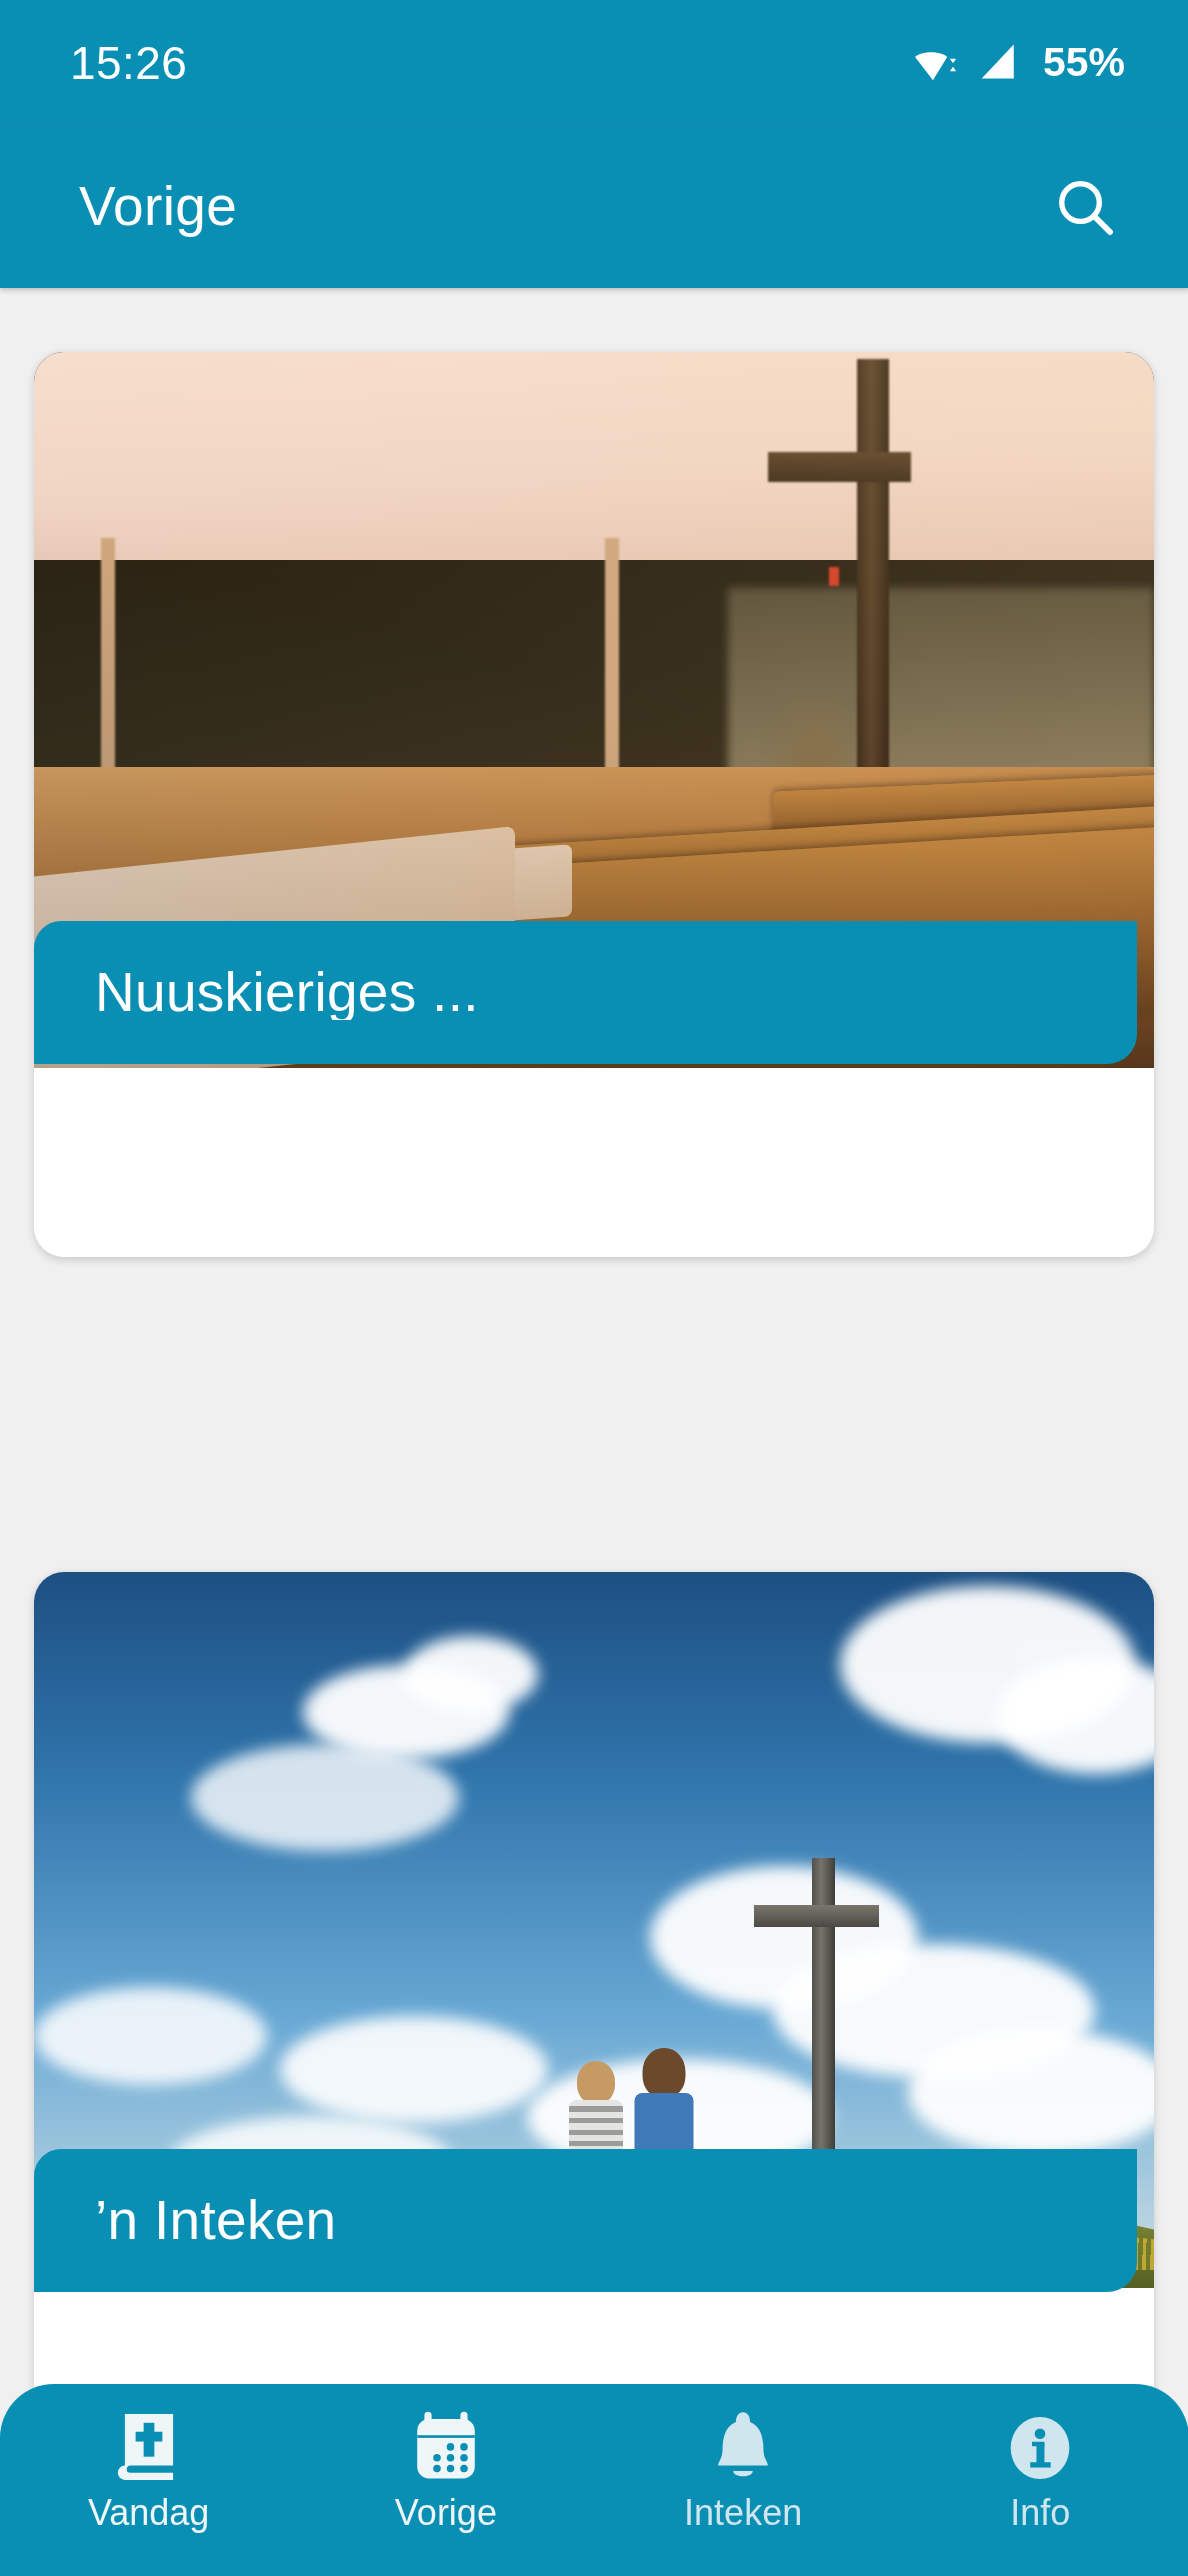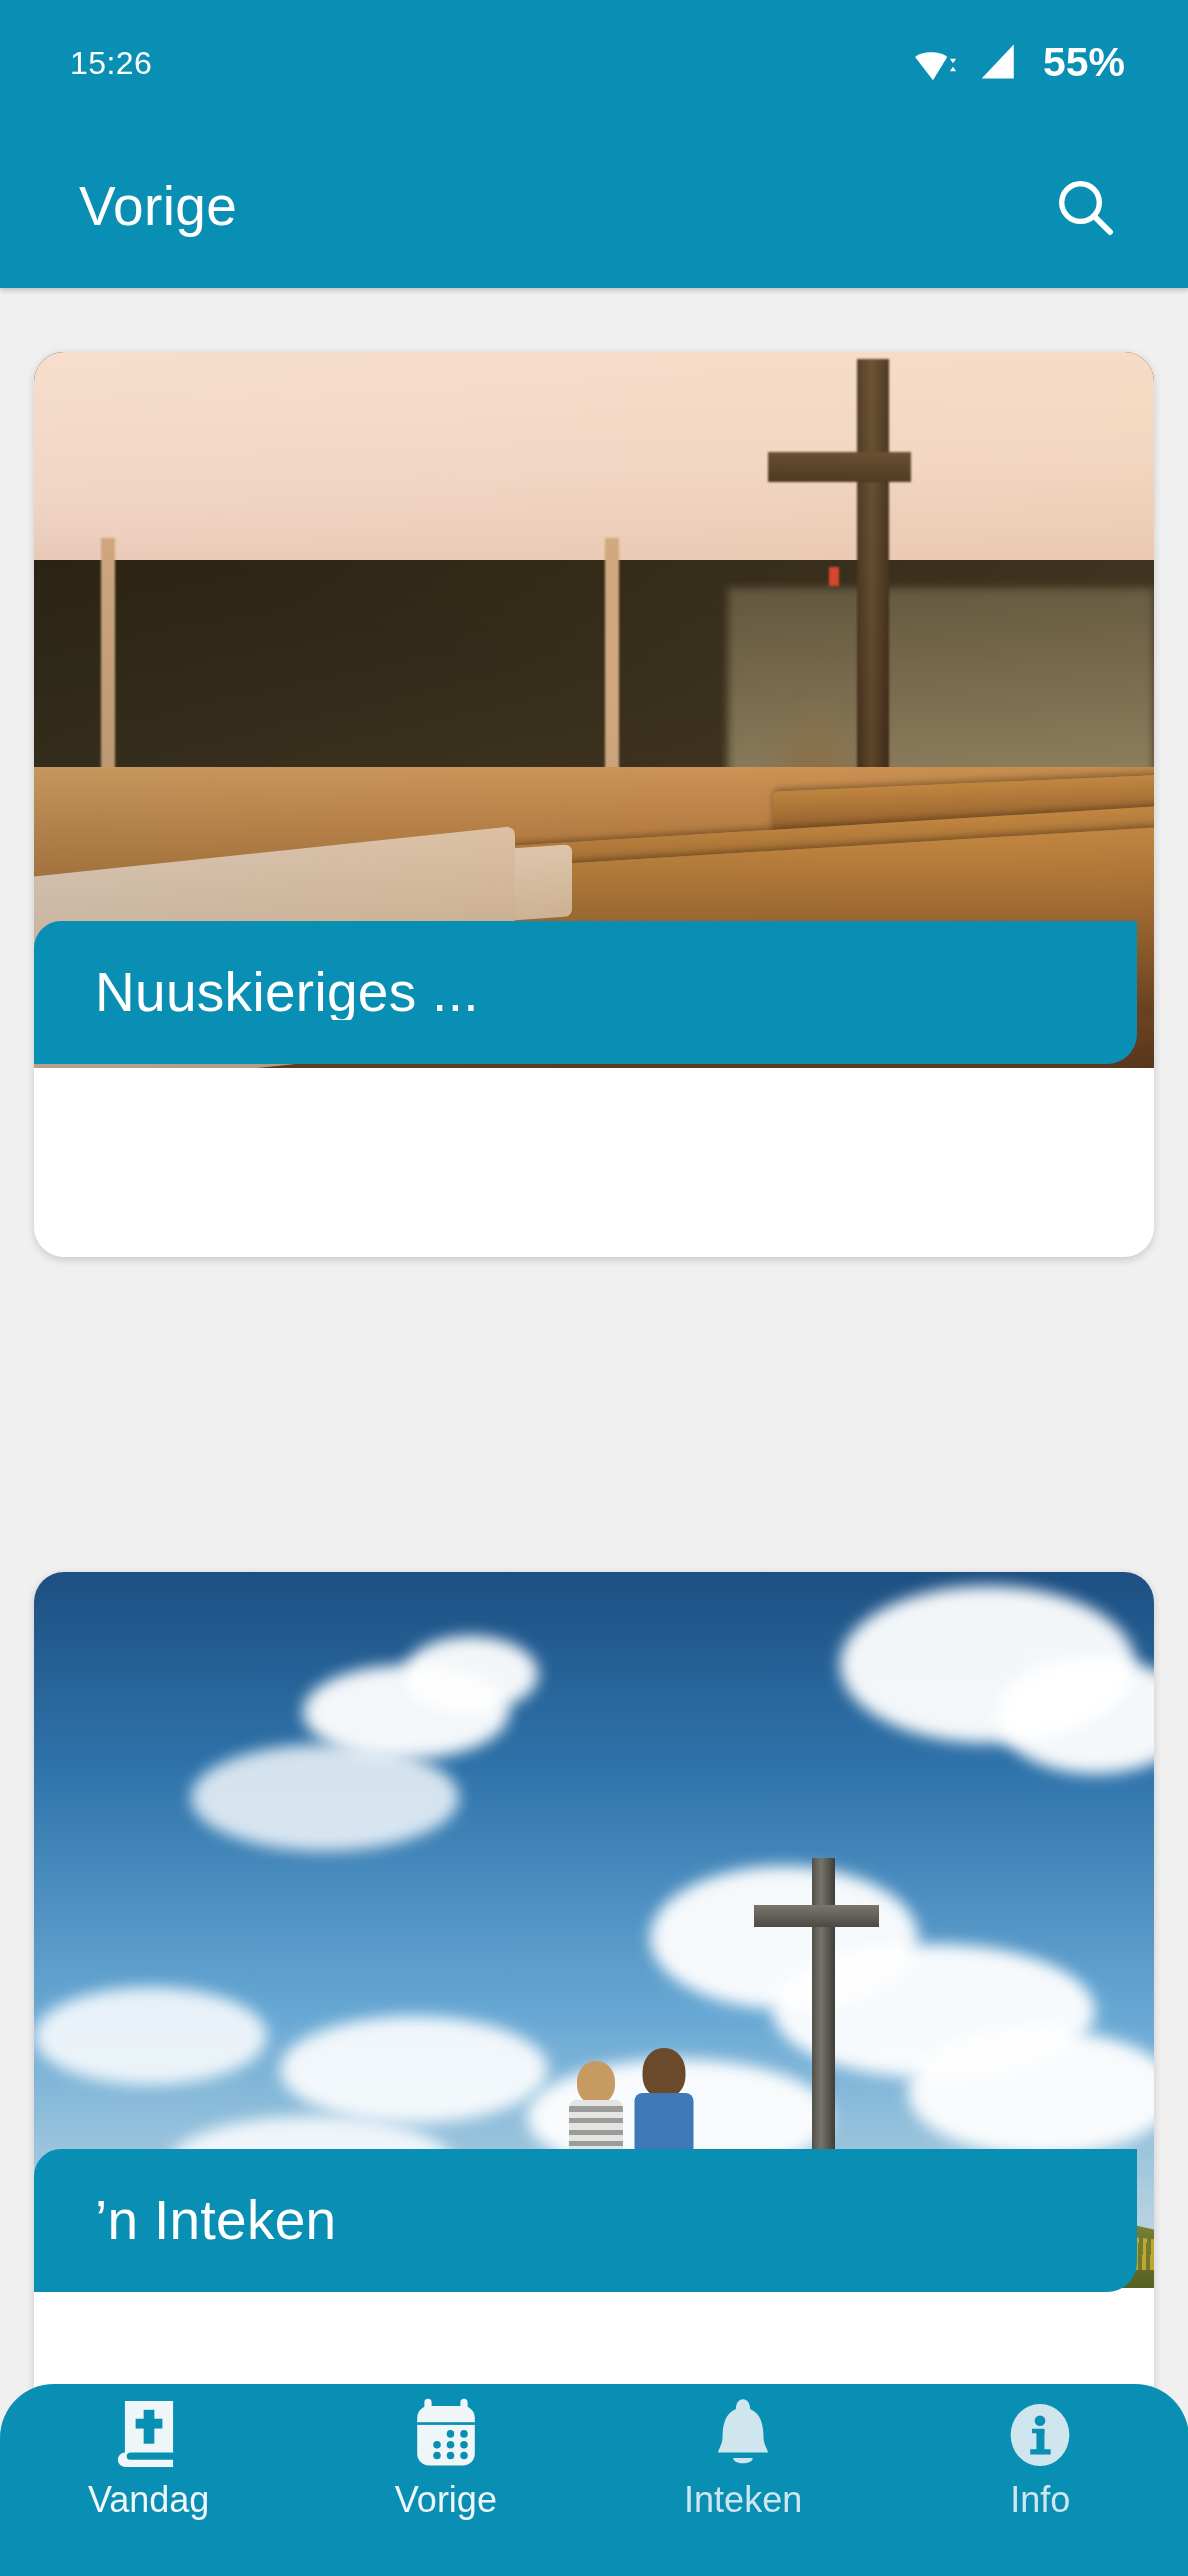--- a/index.html
+++ b/index.html
@@ -10,21 +10,21 @@
     overflow:hidden;
   }
   .phone{ position:relative; width:1189px; height:2576px; background:#f0f0f0; }
 
   
   .status-bar{
     position:absolute; top:0; left:0; width:1189px; height:125px;
     background:#0a8fb4; display:flex; align-items:center;
     justify-content:space-between; padding:0 64px 0 70px;
   }
-  .status-time{ color:#fff; font-size:32px; font-weight:500; letter-spacing:0.4px; line-height:1; }
+  .status-time{ color:#fff; font-size:46px; font-weight:500; letter-spacing:0.4px; line-height:1; }
   .status-right{ display:flex; align-items:center; gap:18px; }
   .status-pct{ color:#fff; font-size:41px; font-weight:700; line-height:1; margin-left:3.6px; }
   .ico{ display:block; }
 
   
   .app-bar{
     position:absolute; top:125px; left:0; width:1189px; height:163px;
     background:#0a8fb4; display:flex; align-items:center;
     justify-content:space-between; padding:0 63px 0 79px;
     box-shadow:0 2.7px 5.4px rgba(0,0,0,.22);
@@ -182,21 +182,21 @@
   .card-body{
     position:absolute; left:52px; top:741px; width:1002px;
     color:#2a2a2a; font-size:41px; line-height:1.52; font-weight:400;
   }
 
   
   .bottom-nav{
     position:absolute; bottom:0; left:0; width:1189px; height:192px;
     background:#0a8fb4; border-radius:54px 54px 0 0;
     display:flex; align-items:flex-start; justify-content:space-around;
-    padding-top:10px;
+    padding-top:23px;
   }
   .nav-item{
     display:flex; flex-direction:column; align-items:center;
     width:25%; gap:12.5px;
   }
   .nav-icon{ height:75px; display:flex; align-items:flex-end; justify-content:center; }
   .nav-label{ color:#eef6f8; font-size:36px; font-weight:400; line-height:1; }
   .nav-item.dim .nav-label{ color:#cfe6ee; }
 </style>
 </head>

